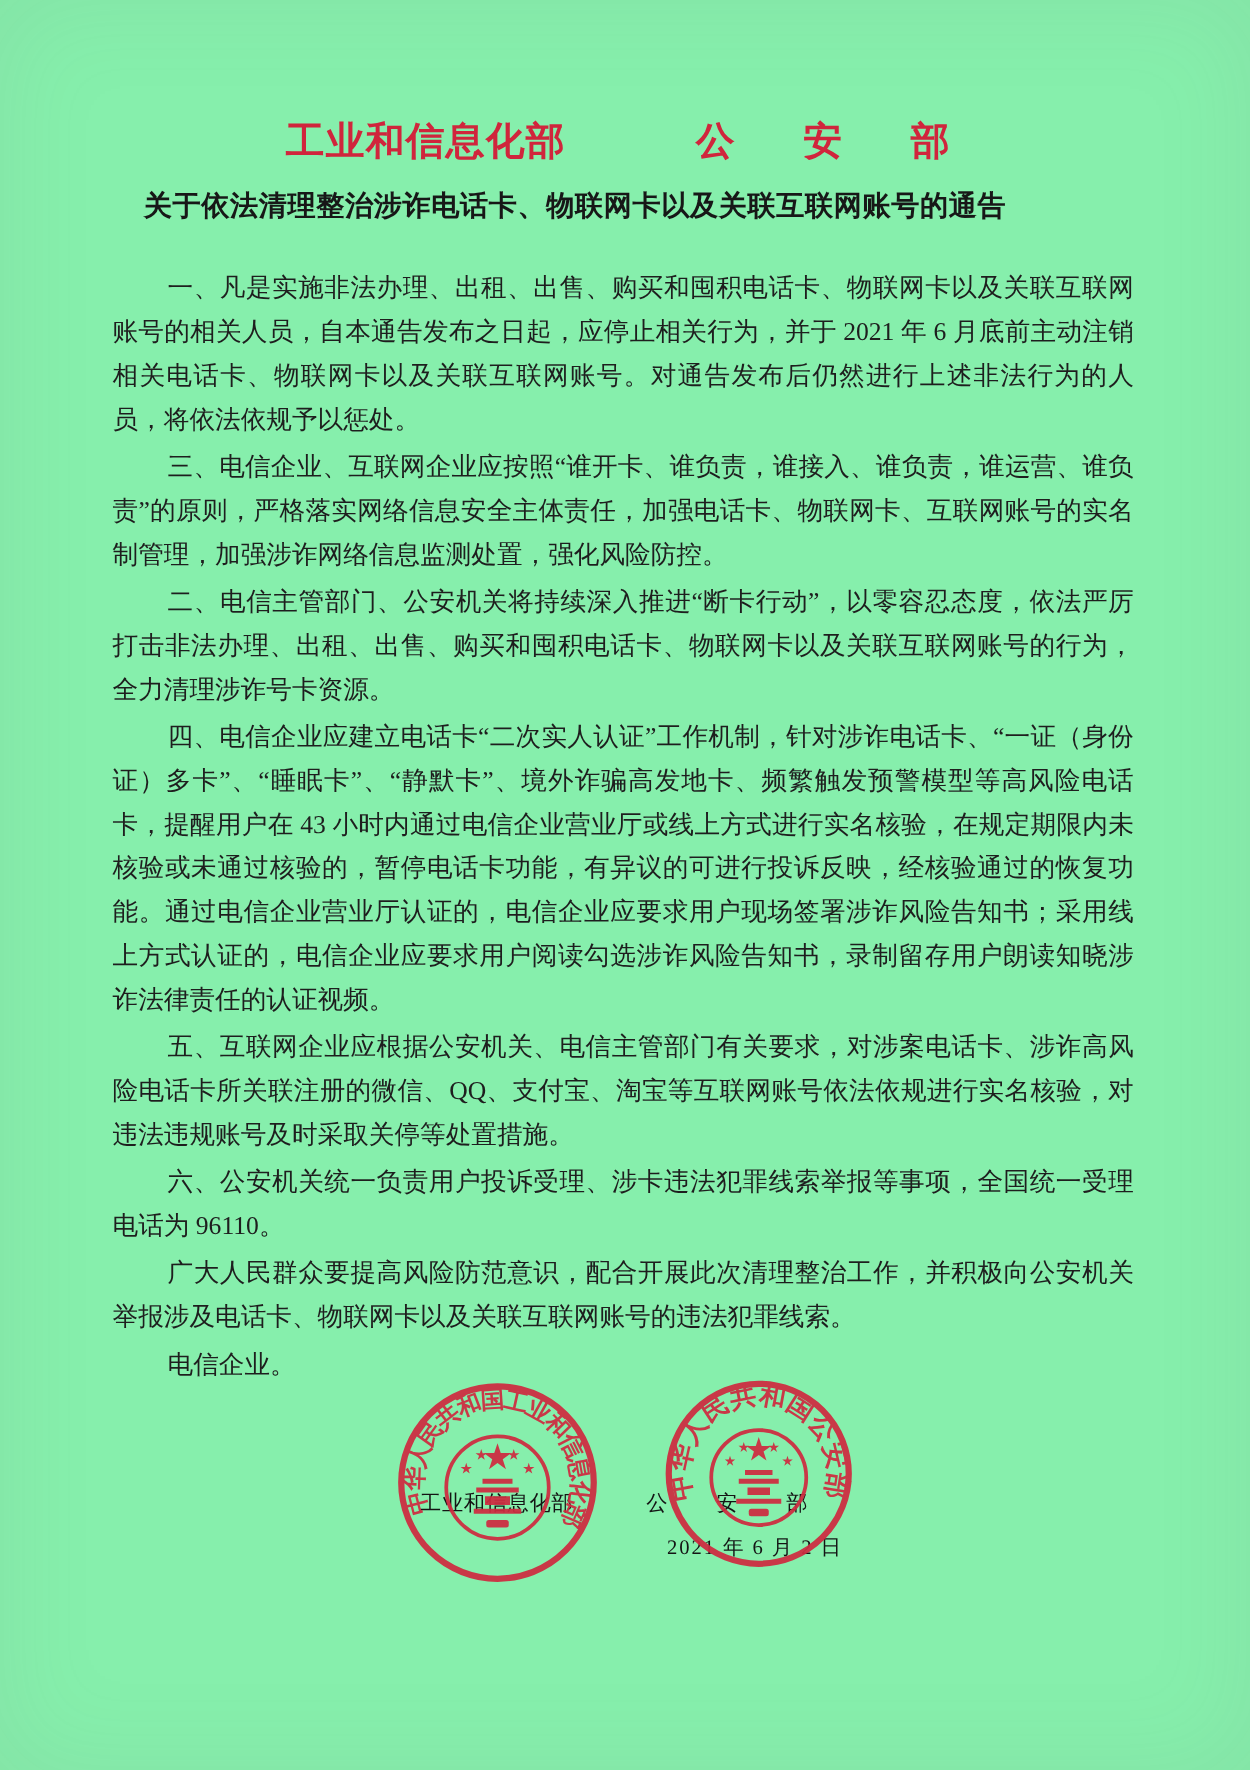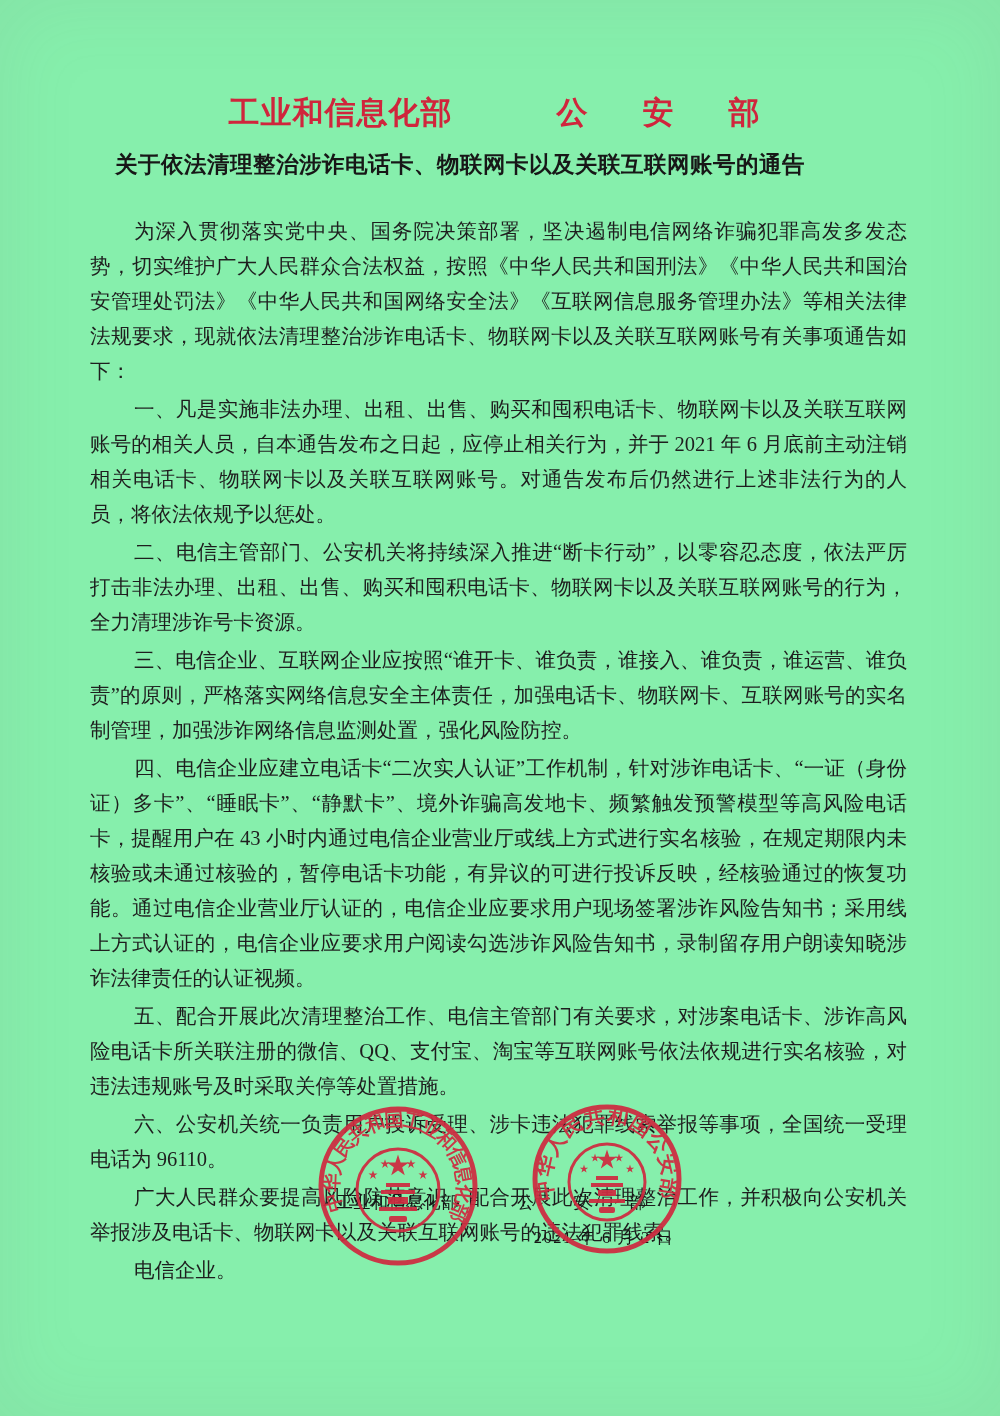--- a/index.html
+++ b/index.html
@@ -49,26 +49,25 @@
 <div class="page">
 
   <div class="red-header">
     <span class="agency-left">工业和信息化部</span>
     <span class="agency-right">公　安　部</span>
   </div>
 
   <div class="doc-title">关于依法清理整治涉诈电话卡、物联网卡以及关联互联网账号的通告</div>
 
   <div class="body-text">
-    <p>为深入贯彻落实党中央、国务院决策部署，坚决遏制电信网络诈骗犯罪高发多发态势，切实维护广大人民群众合法权益，按照《中华人民共和国刑法》《中华人民共和国治安管理处罚法》《中华人民共和国网络安全法》《互联网信息服务管理办法》等相关法律法规要求，现就依法清理整治涉诈电话卡、物联网卡以及关联互联网账号有关事项通告如下：</p>
     <p>一、凡是实施非法办理、出租、出售、购买和囤积电话卡、物联网卡以及关联互联网账号的相关人员，自本通告发布之日起，应停止相关行为，并于 2021 年 6 月底前主动注销相关电话卡、物联网卡以及关联互联网账号。对通告发布后仍然进行上述非法行为的人员，将依法依规予以惩处。</p>
+    <p>三、电信企业、互联网企业应按照“谁开卡、谁负责，谁接入、谁负责，谁运营、谁负责”的原则，严格落实网络信息安全主体责任，加强电话卡、物联网卡、互联网账号的实名制管理，加强涉诈网络信息监测处置，强化风险防控。</p>
     <p>二、电信主管部门、公安机关将持续深入推进“断卡行动”，以零容忍态度，依法严厉打击非法办理、出租、出售、购买和囤积电话卡、物联网卡以及关联互联网账号的行为，全力清理涉诈号卡资源。</p>
-    <p>三、电信企业、互联网企业应按照“谁开卡、谁负责，谁接入、谁负责，谁运营、谁负责”的原则，严格落实网络信息安全主体责任，加强电话卡、物联网卡、互联网账号的实名制管理，加强涉诈网络信息监测处置，强化风险防控。</p>
     <p>四、电信企业应建立电话卡“二次实人认证”工作机制，针对涉诈电话卡、“一证（身份证）多卡”、“睡眠卡”、“静默卡”、境外诈骗高发地卡、频繁触发预警模型等高风险电话卡，提醒用户在 43 小时内通过电信企业营业厅或线上方式进行实名核验，在规定期限内未核验或未通过核验的，暂停电话卡功能，有异议的可进行投诉反映，经核验通过的恢复功能。通过电信企业营业厅认证的，电信企业应要求用户现场签署涉诈风险告知书；采用线上方式认证的，电信企业应要求用户阅读勾选涉诈风险告知书，录制留存用户朗读知晓涉诈法律责任的认证视频。</p>
-    <p>五、配合开展此次清理整治工作、电信主管部门有关要求，对涉案电话卡、涉诈高风险电话卡所关联注册的微信、QQ、支付宝、淘宝等互联网账号依法依规进行实名核验，对违法违规账号及时采取关停等处置措施。</p>
+    <p>五、互联网企业应根据公安机关、电信主管部门有关要求，对涉案电话卡、涉诈高风险电话卡所关联注册的微信、QQ、支付宝、淘宝等互联网账号依法依规进行实名核验，对违法违规账号及时采取关停等处置措施。</p>
     <p>六、公安机关统一负责用户投诉受理、涉卡违法犯罪线索举报等事项，全国统一受理电话为 96110。</p>
     <p>广大人民群众要提高风险防范意识，配合开展此次清理整治工作，并积极向公安机关举报涉及电话卡、物联网卡以及关联互联网账号的违法犯罪线索。</p>
     <p>电信企业。</p>
   </div>
 
   <div class="seal-wrap">
 
     <div class="sig-text sig-miit">工业和信息化部</div>
     <div class="sig-text sig-mps">公　安　部</div>
     <div class="sig-text sig-date">2021 年 6 月 2 日</div>

